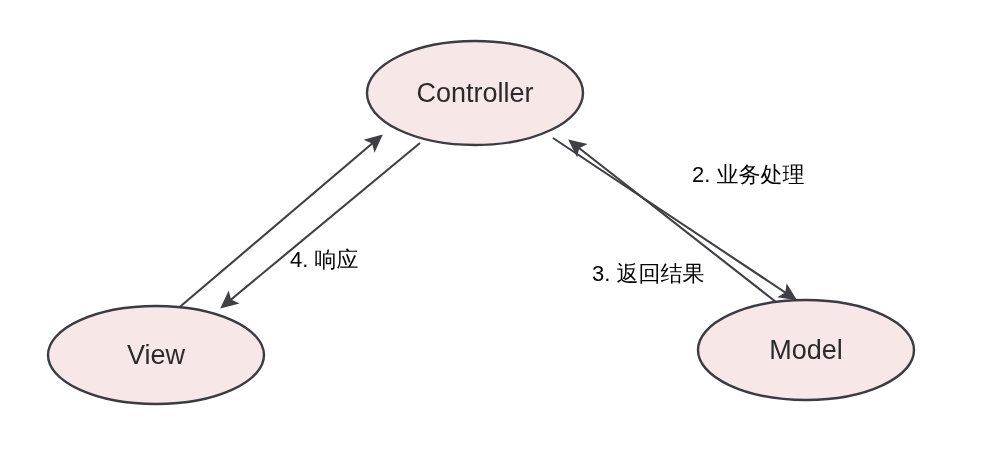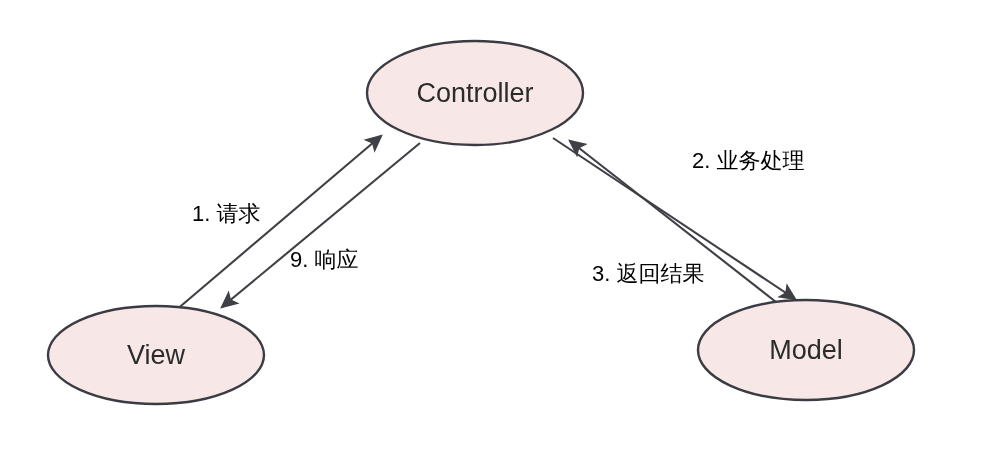--- a/index.html
+++ b/index.html
@@ -85,21 +85,20 @@
       <ellipse class="node-ellipse" cx="156" cy="355" rx="108" ry="49"></ellipse>
       <text class="node-label" x="156" y="357">View</text>
     </g>
 
     <g>
       <ellipse class="node-ellipse" cx="806" cy="350" rx="108" ry="50"></ellipse>
       <text class="node-label" x="806" y="352">Model</text>
     </g>
   </svg>
 
-  <div class="edge-label-box edge-label" style="left:192px; top:199px;">1. 请求</div>
 
-  <div class="edge-label-box edge-label" style="left:290px; top:245px;">9. 响应</div>
+  <div class="edge-label-box edge-label" style="left:290px; top:245px;">4. 响应</div>
 
-  <div class="edge-label-box edge-label" style="left:692px; top:146px;text-align:right;">2. 业务处理</div>
+  <div class="edge-label-box edge-label" style="left:692px; top:160px;text-align:right;">2. 业务处理</div>
 
   <div class="edge-label-box edge-label" style="left:592px; top:243px;margin-top:16px;">3. 返回结果</div>
 
 </div>
 
 </body></html>

